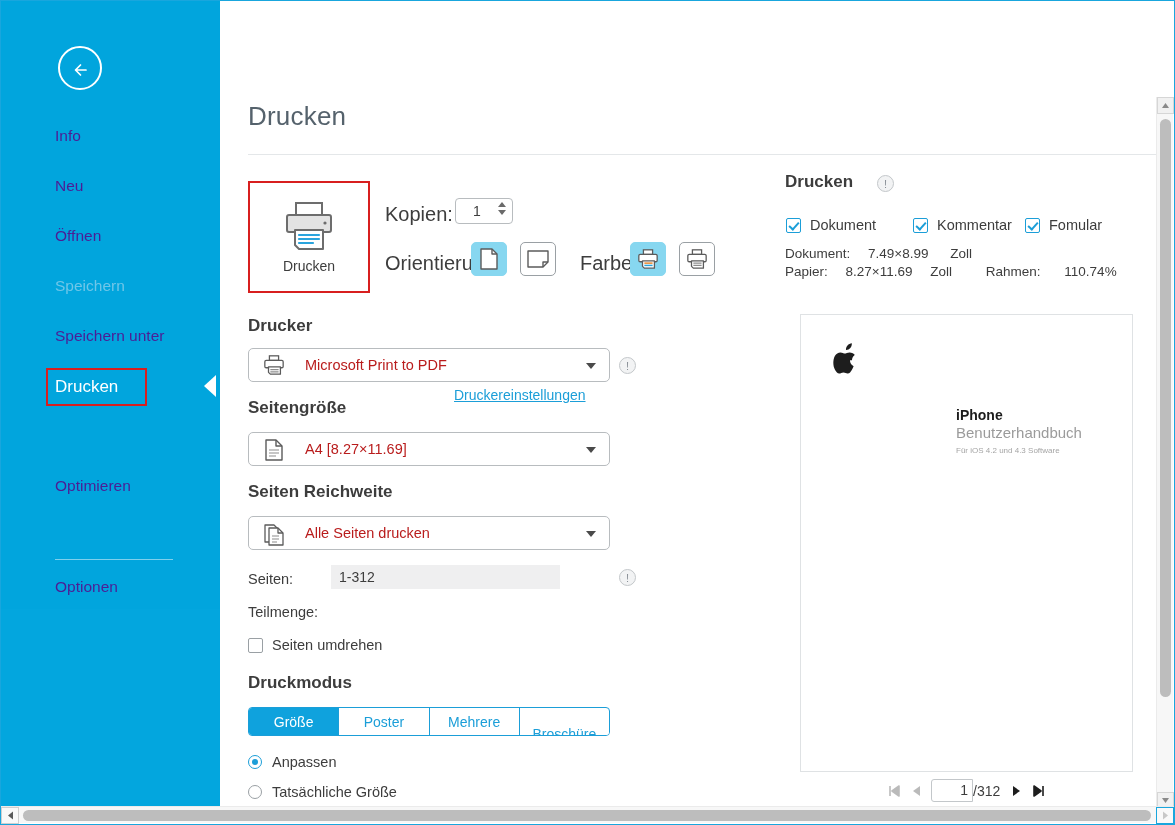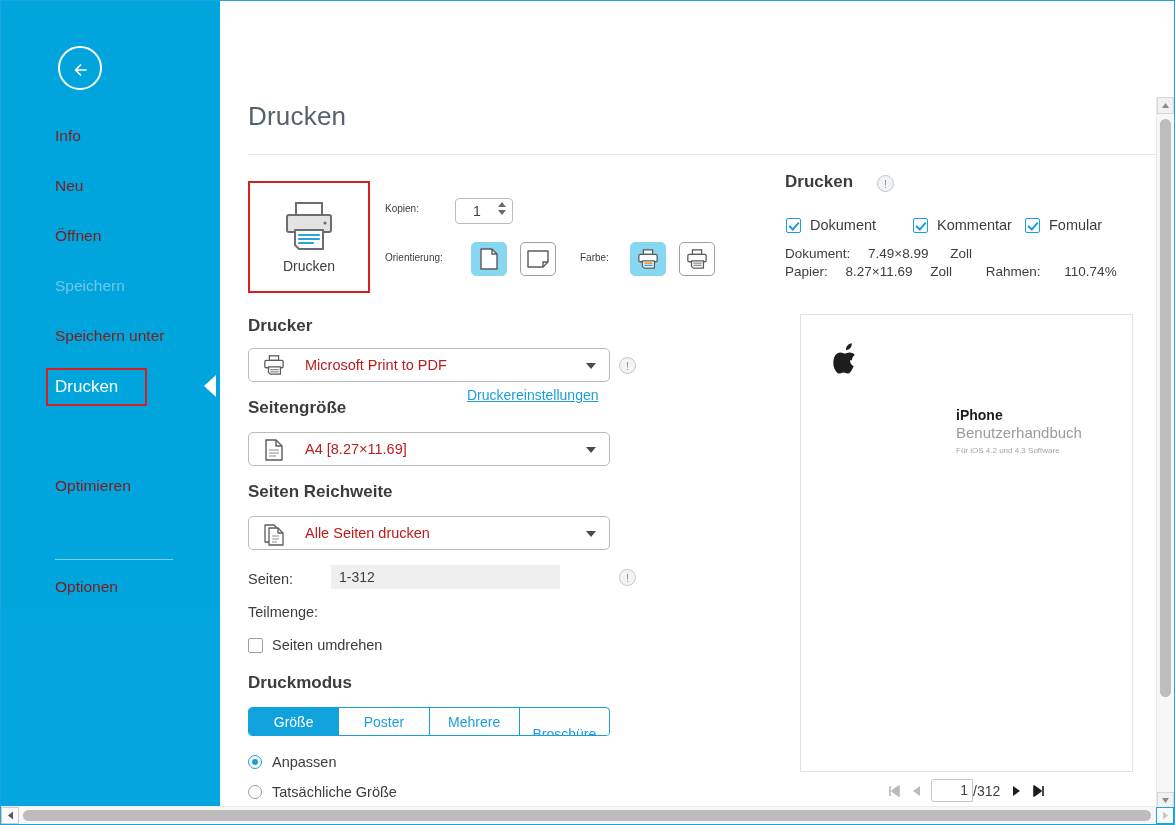--- a/index.html
+++ b/index.html
@@ -34,21 +34,21 @@
     width: 44px; height: 44px;
     border-radius: 50%;
     border: 2px solid #ffffff;
     cursor: pointer;
   }
   #back-btn svg { position: absolute; left: 9px; top: 9px; }
 
   .nav-item {
     position: absolute; left: 0;
     width: 219px; height: 40px;
-    color: #7f1d1d;
+    color: #4c1d95;
     font-size: 15.5px;
     line-height: 40px;
     padding-left: 54px;
     cursor: pointer;
     white-space: nowrap;
   }
   .nav-item.disabled { color: #6fc6e8; cursor: default; }
   .nav-item.active {
     color: #ffffff;
     font-size: 17px;
@@ -114,21 +114,21 @@
     align-items: center; justify-content: center;
     cursor: pointer;
   }
   #print-btn-label {
     margin-top: 6px;
     font-size: 14px; color: #3d3d3d;
   }
 
   .fieldlabel {
     position: absolute;
-    font-size: 10px;
+    font-size: 20px;
     color: #3d3d3d;
   }
   #copies-label { left: 165px; top: 202px; }
   #orient-label { left: 165px; top: 251px; }
   #color-label  { left: 360px; top: 251px; }
 
   #copies-box {
     position: absolute; left: 235px; top: 197px;
     width: 58px; height: 26px;
     border: 1px solid #b8bcbf;
@@ -219,21 +219,21 @@
     font-size: 11px;
     text-align: center;
     line-height: 16px;
     cursor: pointer;
   }
   #info-printer { left: 399px; top: 356px; }
   #info-seiten  { left: 399px; top: 568px; }
   #info-header  { left: 657px; top: 174px; }
 
   #printer-settings-link {
-    position: absolute; left: 247px; top: 386px;
+    position: absolute; left: 234px; top: 386px;
     font-size: 14px;
     color: #1b9ed8;
     text-decoration: underline;
     cursor: pointer;
     text-align: right;
   }
 
   #seiten-label {
     position: absolute; left: 28px; top: 570px;
     font-size: 14.5px; color: #3d3d3d;

